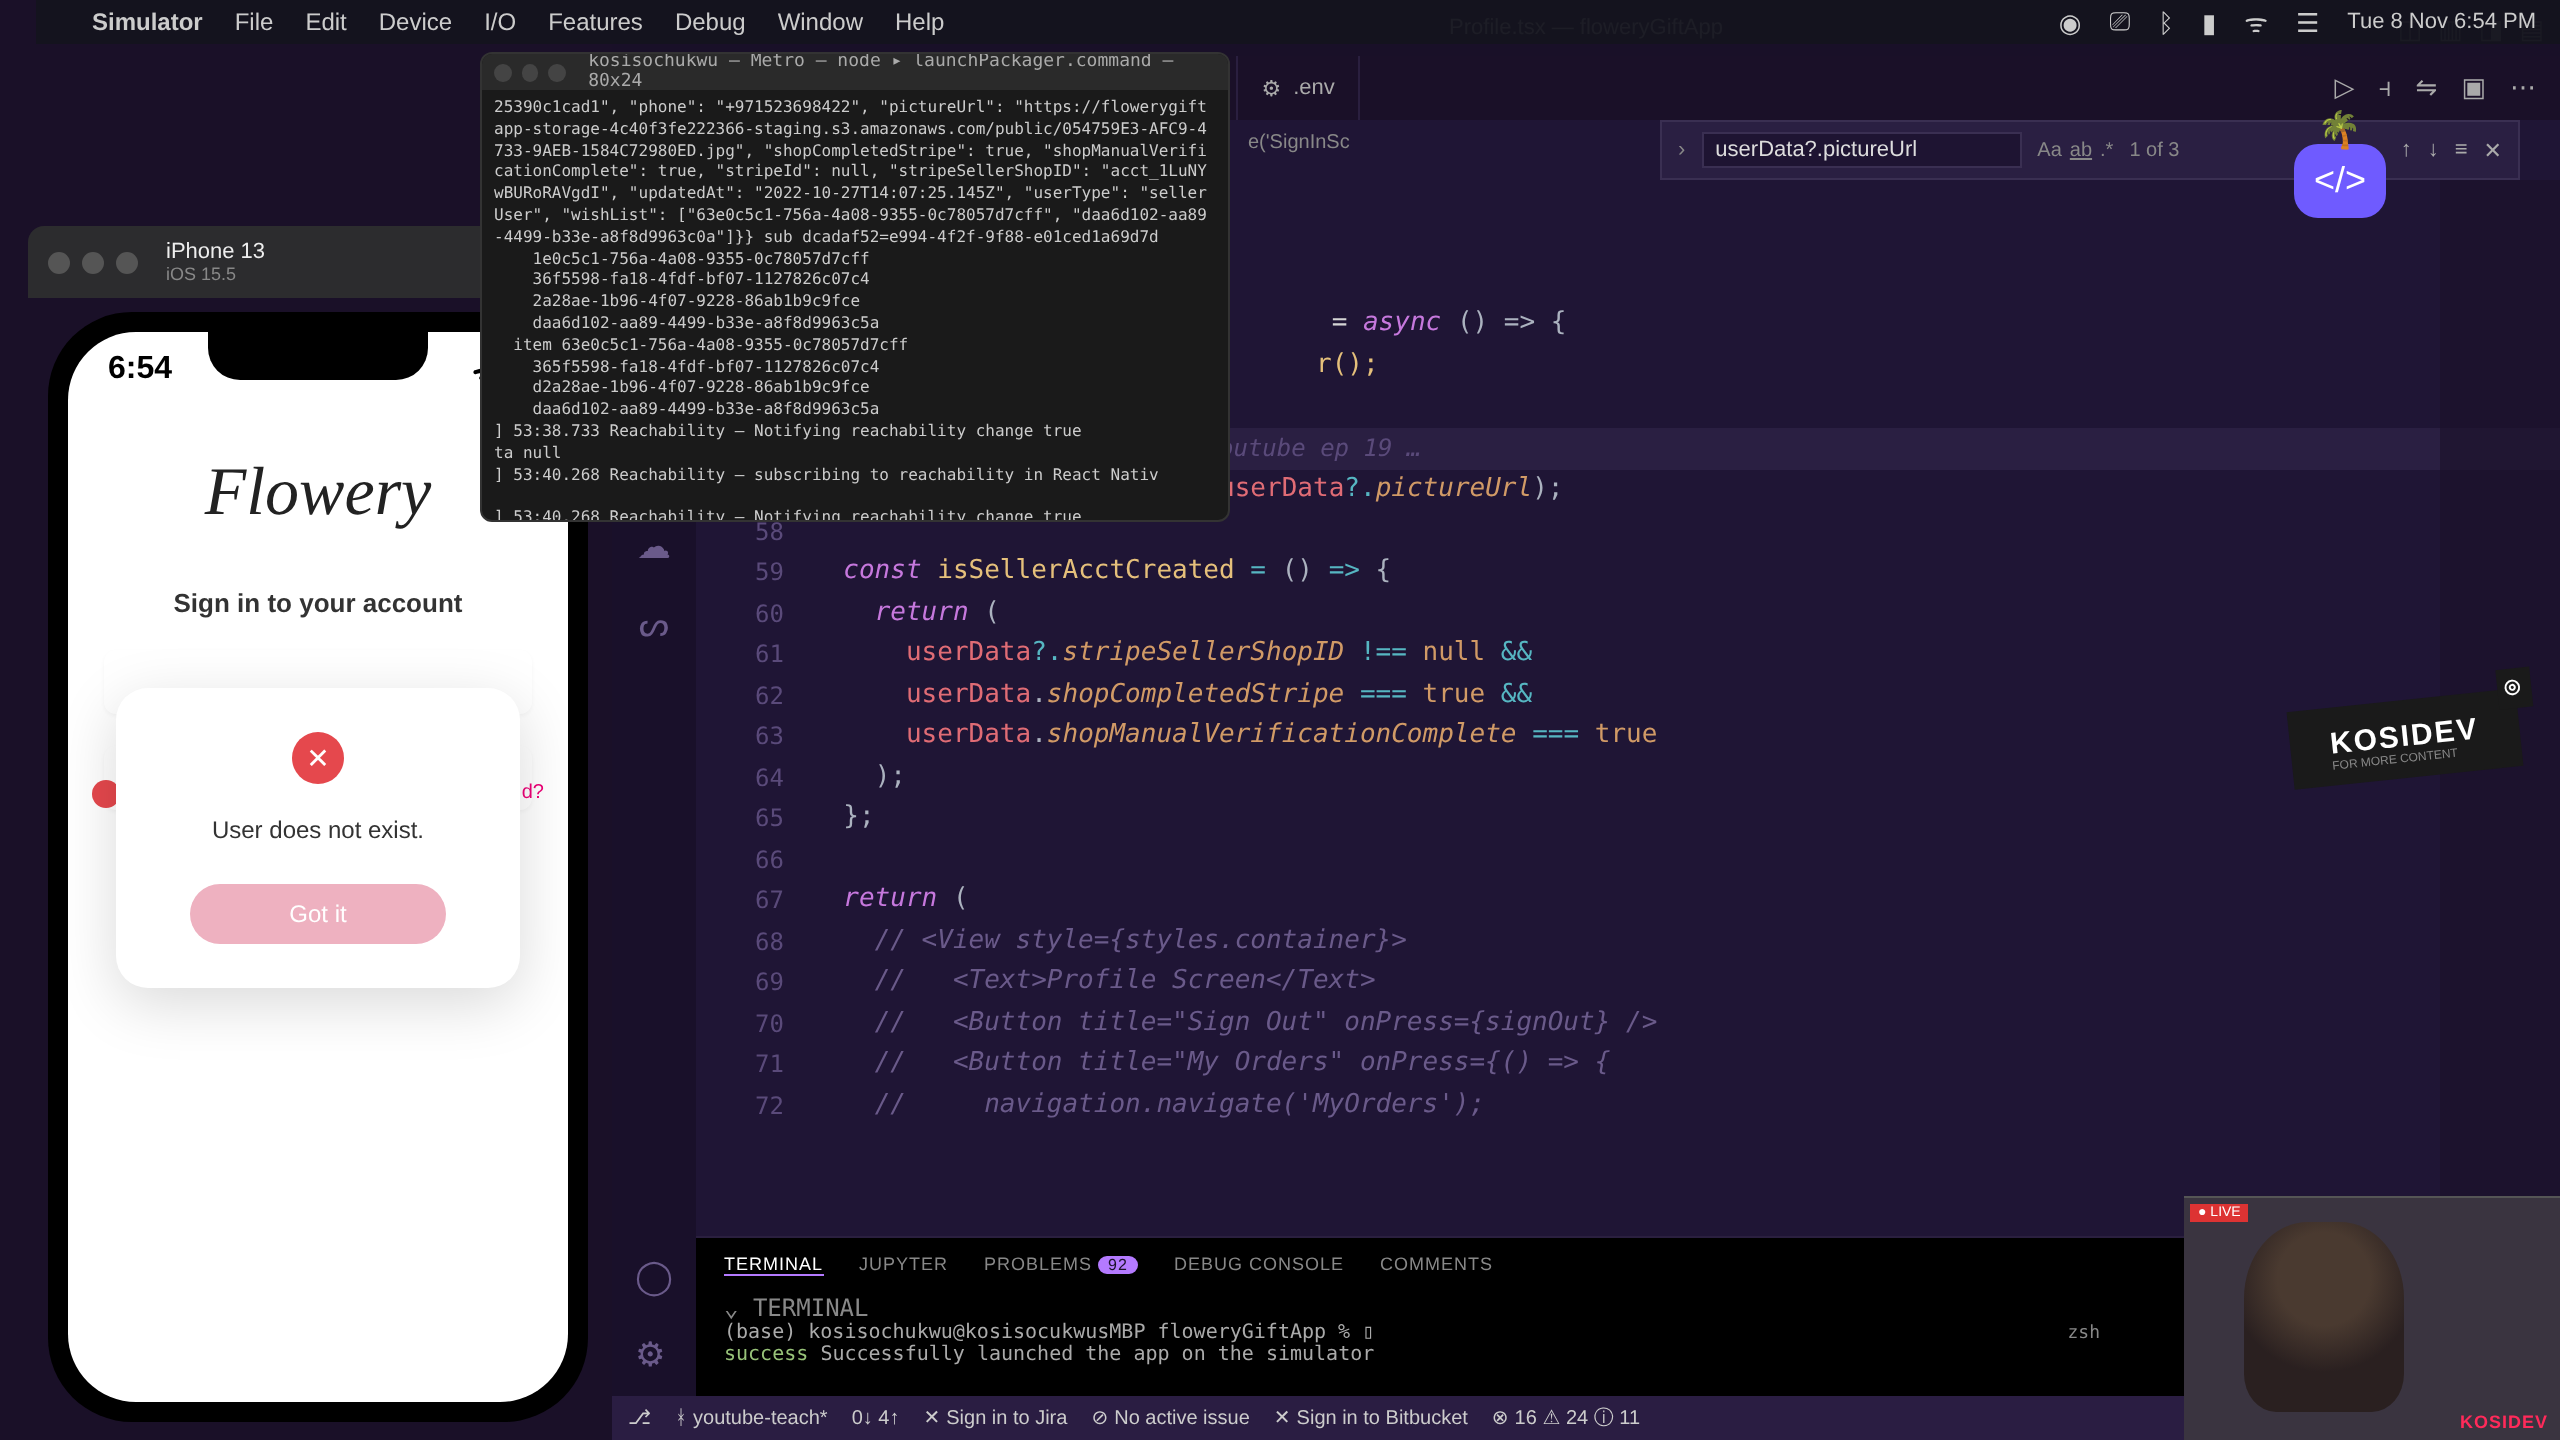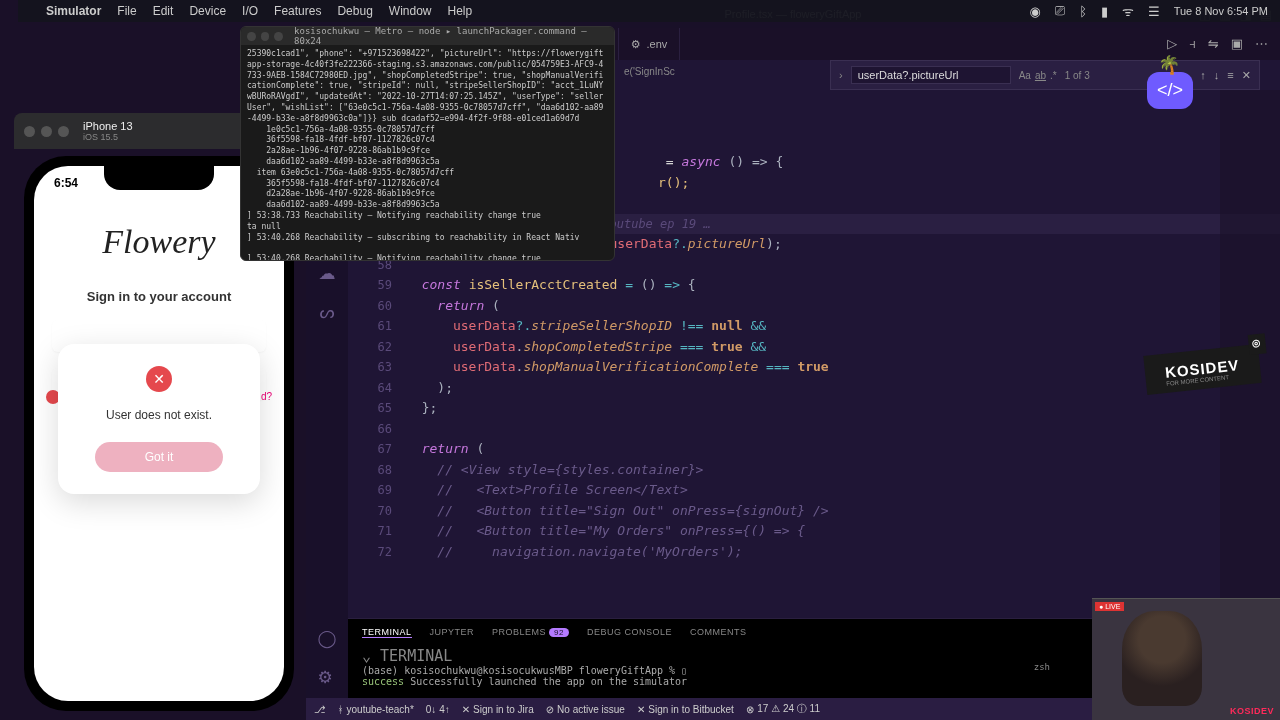--- a/index.html
+++ b/index.html
@@ -17,21 +17,21 @@
 .traffic { display: flex; gap: 6px; margin-right: 8px; }
 .traffic span { width: 11px; height: 11px; border-radius: 50%; background: #555; }
 .sim-title { font-size: 11px; color: #eee; }
 .sim-subtitle { font-size: 9px; color: #888; }
 .sim-actions { margin-left: auto; display: flex; gap: 12px; color: #888; font-size: 13px; }
 
 
 .iphone { position: absolute; top: 156px; left: 24px; width: 270px; height: 555px; background: #000; border-radius: 42px; padding: 10px; z-index: 35; }
 .iphone-screen { width: 100%; height: 100%; background: #fff; border-radius: 34px; position: relative; overflow: hidden; }
 .notch { position: absolute; top: 0; left: 50%; transform: translateX(-50%); width: 110px; height: 24px; background: #000; border-radius: 0 0 16px 16px; z-index: 3; }
-.status-row { display: flex; justify-content: space-between; padding: 10px 20px 0; font-size: 12px; font-weight: 600; color: #000; }
+.status-row { display: flex; justify-content: space-between; padding: 10px 20px 0; font-size: 16px; font-weight: 600; color: #000; }
 .flowery-logo { text-align: center; font-family: 'Brush Script MT', cursive; font-size: 34px; color: #222; margin-top: 30px; font-style: italic; }
 .signin-text { text-align: center; font-size: 13px; font-weight: 600; color: #333; margin-top: 28px; }
 .input-box { margin: 16px 18px 0; height: 32px; background: #fff; border-radius: 6px; box-shadow: 0 1px 2px rgba(0,0,0,0.04); }
 
 .modal-dialog { position: absolute; top: 178px; left: 24px; right: 24px; background: #fff; border-radius: 16px; box-shadow: 0 8px 30px rgba(0,0,0,0.15); padding: 22px; text-align: center; }
 .modal-x { width: 26px; height: 26px; border-radius: 50%; background: #e5484d; color: #fff; display: flex; align-items: center; justify-content: center; margin: 0 auto 16px; font-size: 14px; }
 .modal-msg { font-size: 12px; color: #333; margin-bottom: 20px; }
 .modal-btn { background: #eeb1c0; color: #fff; border: none; border-radius: 20px; padding: 8px 50px; font-size: 12px; cursor: pointer; }
 .fp-link { position: absolute; top: 225px; right: 12px; font-size: 10px; color: #e07; }
 .check-dot { position: absolute; top: 224px; left: 12px; width: 14px; height: 14px; border-radius: 50%; background: #e5484d; }
@@ -73,21 +73,21 @@
 .gutter { width: 58px; text-align: right; padding-right: 14px; color: #5a4a7a; font-size: 12px; flex-shrink: 0; }
 .gutter-gap { width: 310px; flex-shrink: 0; }
 .code-text { white-space: pre; }
 .kw { color: #c678dd; font-style: italic; }
 .fn { color: #e5c07b; }
 .var { color: #e06c75; }
 .str { color: #98c379; }
 .op { color: #56b6c2; }
 .prop { color: #d19a66; font-style: italic; }
 .cmt { color: #6a5a8a; font-style: italic; }
-.bool { color: #d19a66; font-weight: bold; }
+.bool { color: #d19a66; }
 .punc { color: #abb2bf; }
 .hl-line { background: #2a1f42; }
 .blame { color: #5a4a7a; font-size: 12px; font-style: italic; }
 
 .minimap { position: absolute; right: 0; top: 30px; width: 60px; bottom: 0; background: #1a1028; opacity: 0.6; }
 
 .panel { height: 80px; background: #000000; border-top: 1px solid #2a1f3f; display: flex; flex-direction: column; }
 .panel-tabs { height: 26px; display: flex; align-items: center; padding: 0 14px; gap: 18px; font-size: 9px; color: #888; letter-spacing: 0.5px; }
 .panel-tabs .ptab { cursor: pointer; }
 .panel-tabs .ptab.active { color: #fff; border-bottom: 1px solid #b47aff; }
@@ -372,37 +372,37 @@
           <span class="ptab">JUPYTER</span>
           <span class="ptab"><span>PROBLEMS</span><span class="badge">92</span></span>
           <span class="ptab">DEBUG CONSOLE</span>
           <span class="ptab">COMMENTS</span>
           <div class="right">
             <span>Test …</span>
             <span>^</span>
           </div>
         </div>
         <div class="panel-body">
-          <div style="font-size:15px;color:#888;">⌄ <span>TERMINAL</span></div>
+          <div style="font-size:12px;color:#888;">⌄ <span>TERMINAL</span></div>
           <div>(base) kosisochukwu@kosisocukwusMBP floweryGiftApp % ▯</div>
           <div><span class="success">success</span> <span id="out1fix">Successfully launched the app on the simulator</span></div>
           <div style="position:absolute;right:230px;bottom:26px;color:#888;font-size:9px;">zsh</div>
         </div>
       </div>
     </div>
   </div>
 
   <div class="statusbar">
     <span class="item">⎇</span>
     <span class="item">ᚼ <span>youtube-teach*</span></span>
     <span class="item">0↓ 4↑</span>
     <span class="item">✕ <span>Sign in to Jira</span></span>
     <span class="item">⊘ <span>No active issue</span></span>
     <span class="item">✕ <span>Sign in to Bitbucket</span></span>
-    <span class="item">⊗ <span>17 ⚠ 24 ⓘ 11</span></span>
+    <span class="item">⊗ <span>16 ⚠ 24 ⓘ 11</span></span>
     <div class="right">
       <span class="item">↱ <span>Live Share</span></span>
       <span class="item">Git Graph</span>
       <span class="item">Quokka</span>
     </div>
   </div>
 </div>
 
 <div class="logo-badge">
   <div class="box"><span class="hair">🌴</span>&lt;/&gt;</div>

